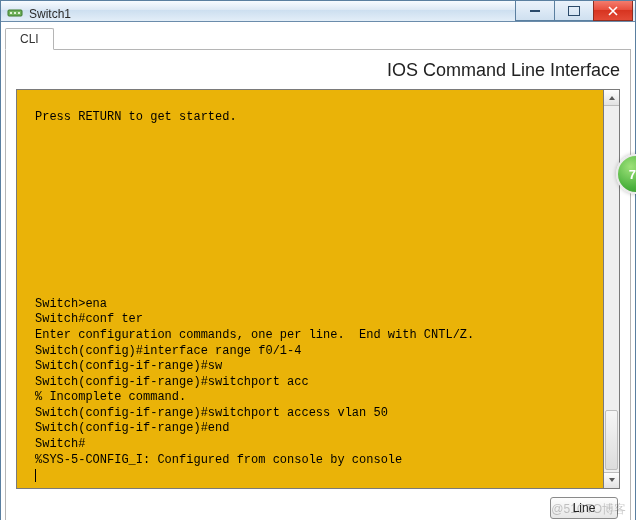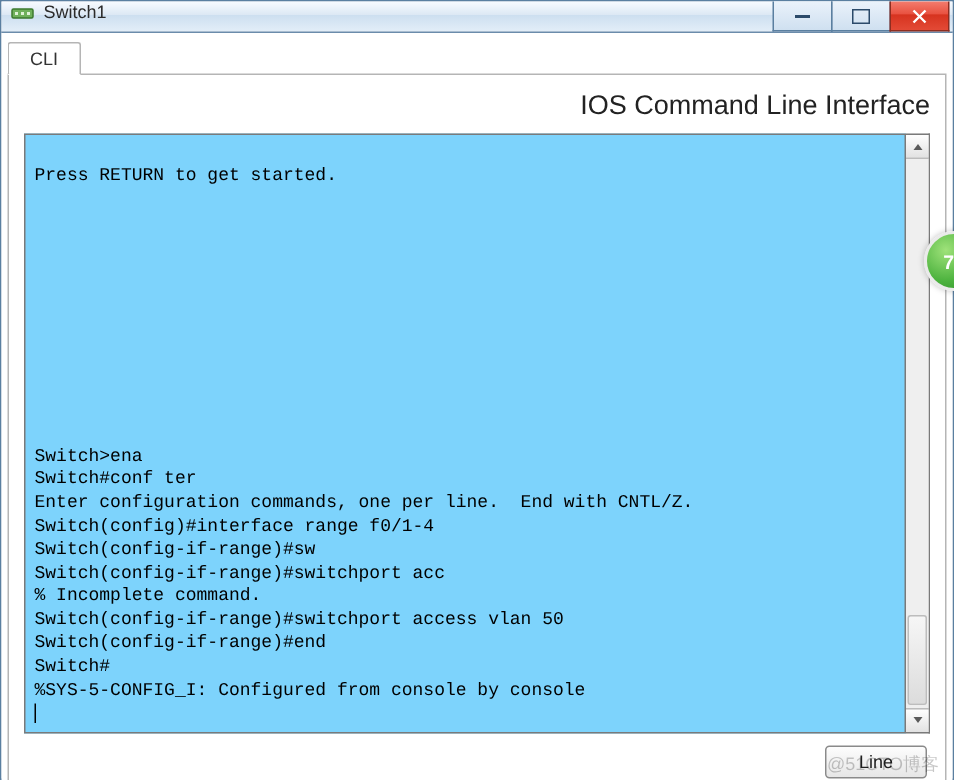--- a/index.html
+++ b/index.html
@@ -9,21 +9,21 @@
   .window {
     position: absolute; inset: 0;
     background: #f0f0f0;
     border: 1px solid #5a7fa0;
     display: flex; flex-direction: column;
   }
   .titlebar {
     height: 28px;
     background: linear-gradient(#f7fbff, #dce8f4 45%, #cddff0 46%, #e3eef8);
     border-bottom: 1px solid #6b8cab;
-    display: flex; align-items: flex-start;
+    display: flex; align-items: flex-end;
     padding: 0 2px 0 6px;
   }
   .titlebar .app-icon {
     width: 16px; height: 16px; margin-right: 6px;
     display: inline-flex; align-items: center; justify-content: center;
   }
   .titlebar .title-text { color: #2b2b2b; font-size: 12px; }
   .win-controls { margin-left: auto; display: flex; gap: 0; }
   .win-btn {
     width: 40px; height: 20px; border: 1px solid #5a7fa0;
@@ -81,25 +81,25 @@
     font-family: Verdana, Geneva, sans-serif;
     color: #222;
     margin: 2px 0 8px 0;
   }
   .terminal-wrap {
     flex: 1; display: flex; min-height: 0;
   }
   .terminal {
     flex: 1;
     border: 1px solid #7a7a7a;
-    background: #7dd3fc;
+    background: #eab308;
     font-family: "Courier New", monospace;
     font-size: 12px;
     color: #000;
-    padding: 4px 6px;
+    padding: 4px 18px;
     white-space: pre;
     overflow: hidden;
     line-height: 1.3;
     position: relative;
   }
   .terminal .caret {
     display: inline-block; width: 1px; height: 13px;
     background: #000; vertical-align: text-bottom;
   }
   .scrollbar {

